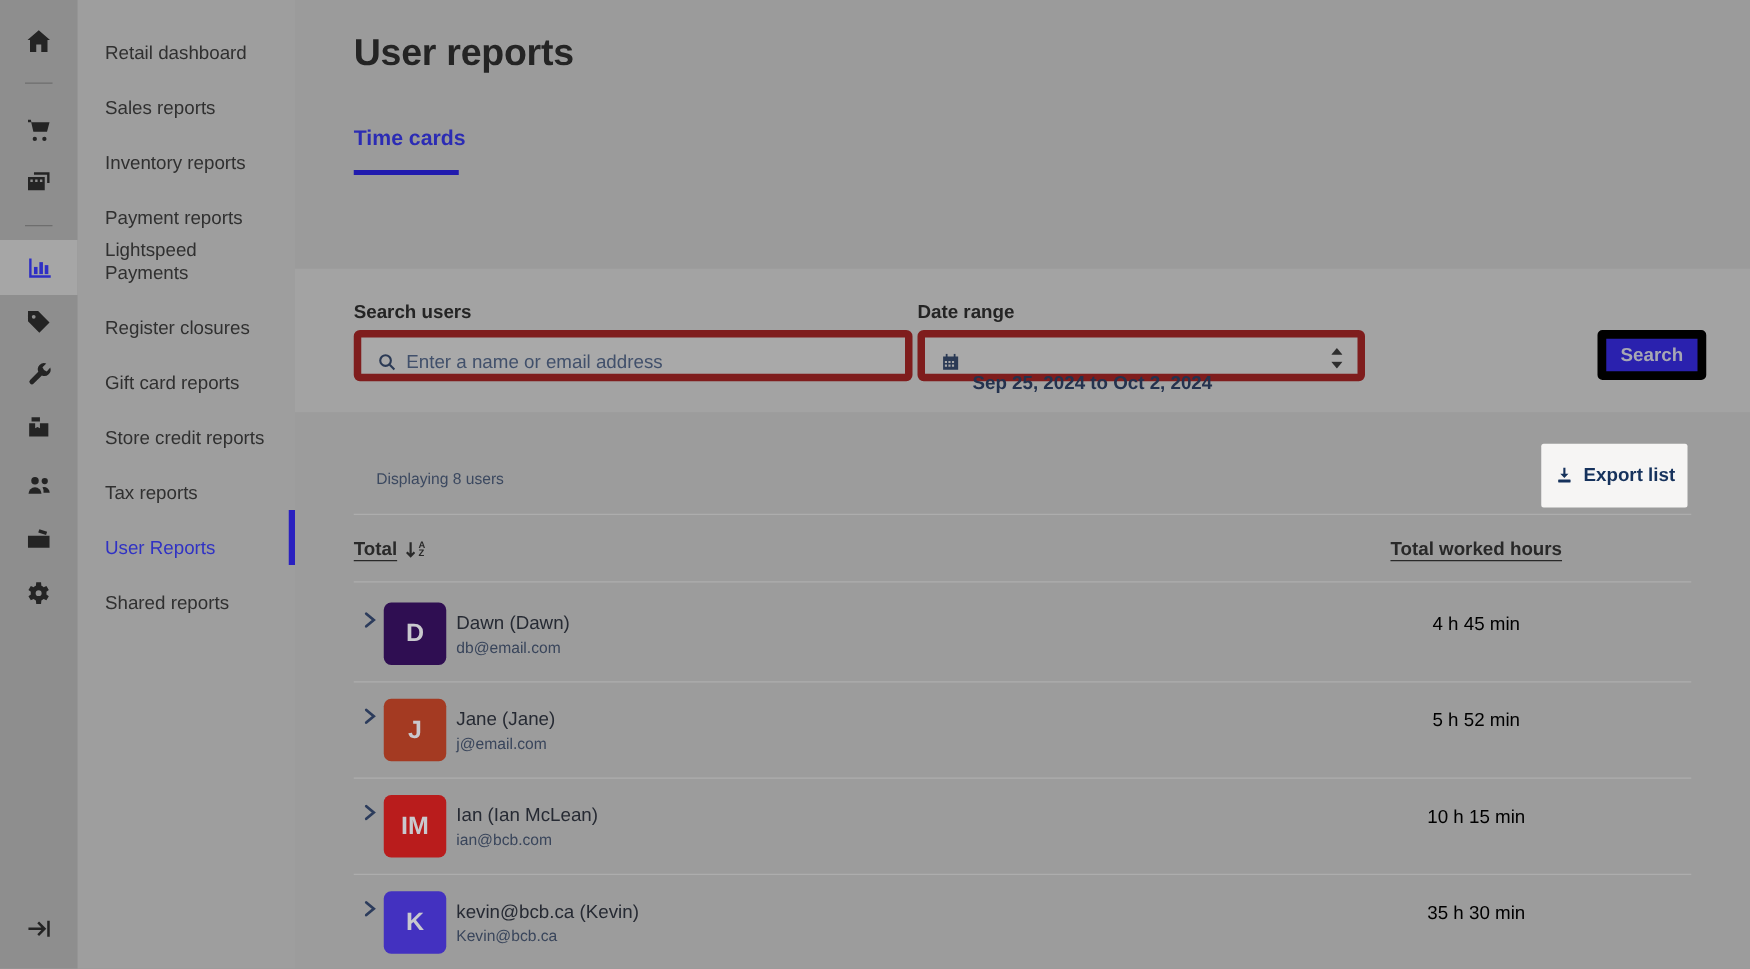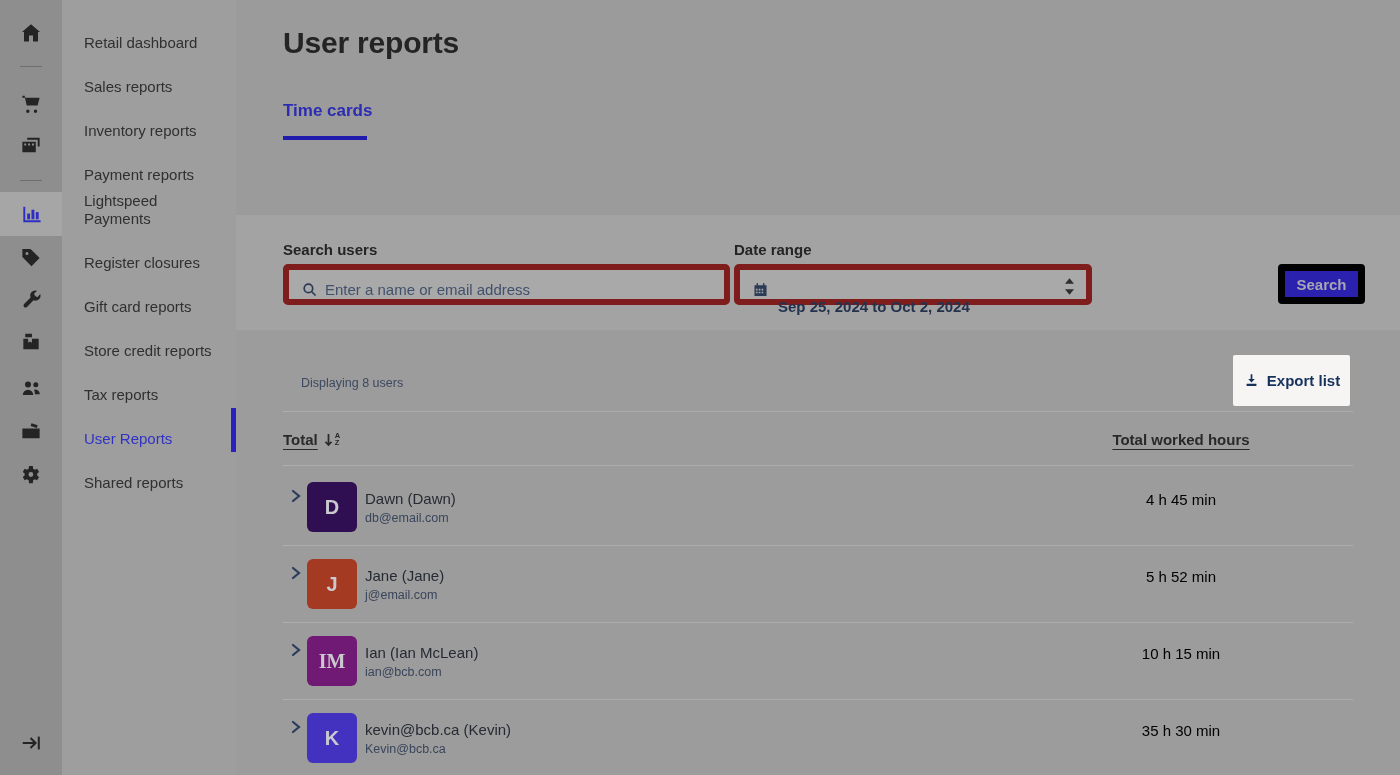--- a/index.html
+++ b/index.html
@@ -298,21 +298,21 @@
           <div class="u-email">j@email.com</div>
           <div class="u-hours">5 h 52 min</div>
         </div>
 
         <div class="u-row">
           <span class="chev">
             <svg width="12" height="14" viewBox="0 0 12 14" fill="none" stroke="currentColor" stroke-width="2.2" stroke-linecap="round">
                 <path d="m3 2 6 5-6 5"></path>
               </svg>
           </span>
-          <div class="avatar" style="background: #701a75; font-family: Liberation Serif, serif;">IM</div>
+          <div class="avatar" style="background: #b91c1c;">IM</div>
           <div class="u-name">Ian (Ian McLean)</div>
           <div class="u-email">ian@bcb.com</div>
           <div class="u-hours">10 h 15 min</div>
         </div>
 
         <div class="u-row">
           <span class="chev">
             <svg width="12" height="14" viewBox="0 0 12 14" fill="none" stroke="currentColor" stroke-width="2.2" stroke-linecap="round">
                 <path d="m3 2 6 5-6 5"></path>
               </svg>

